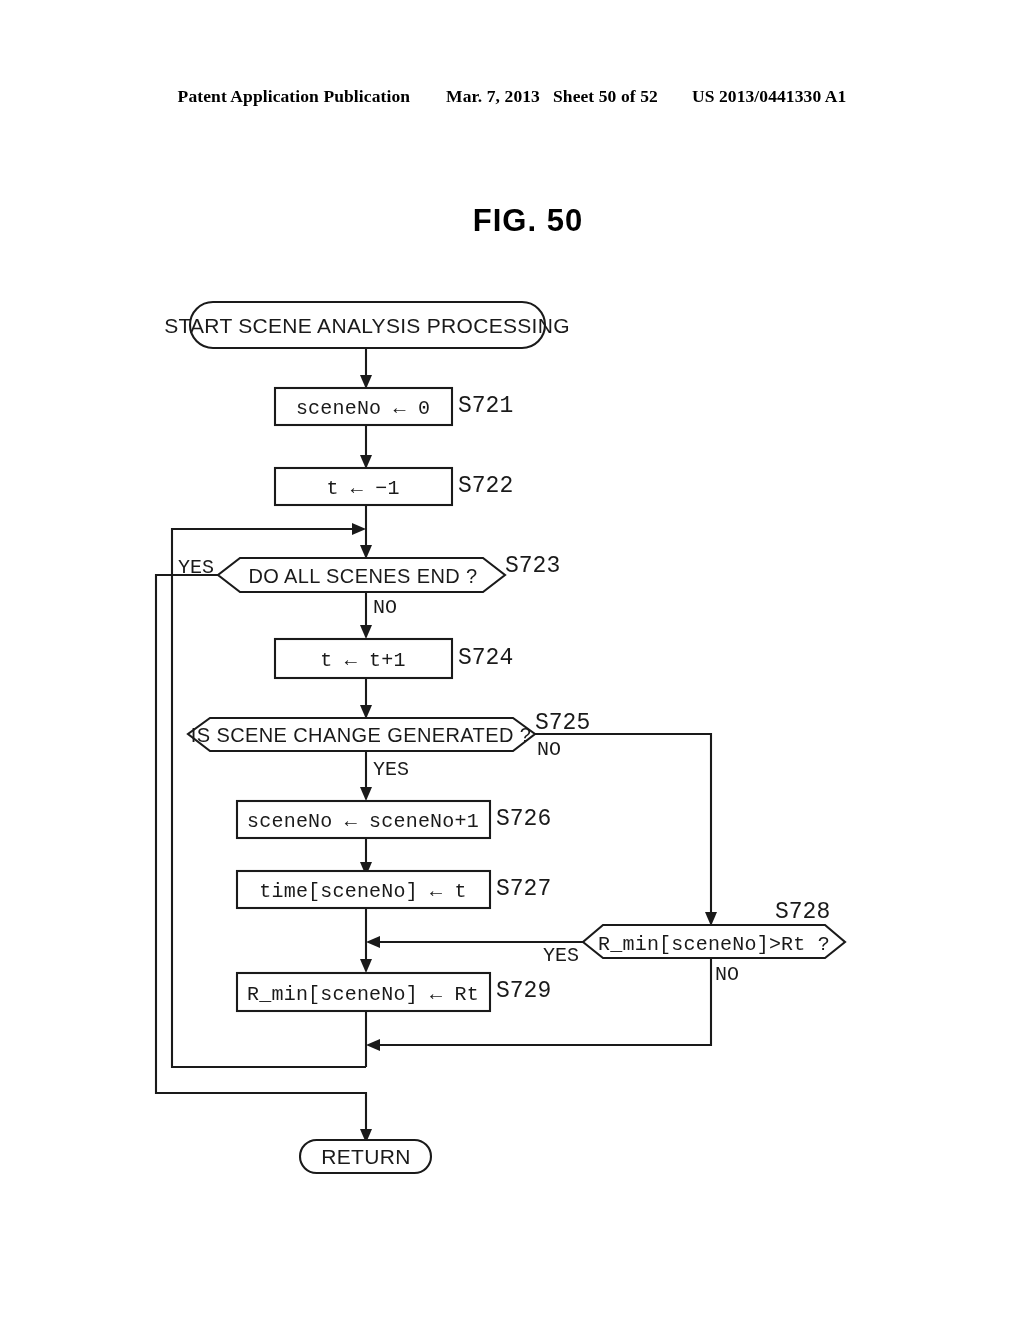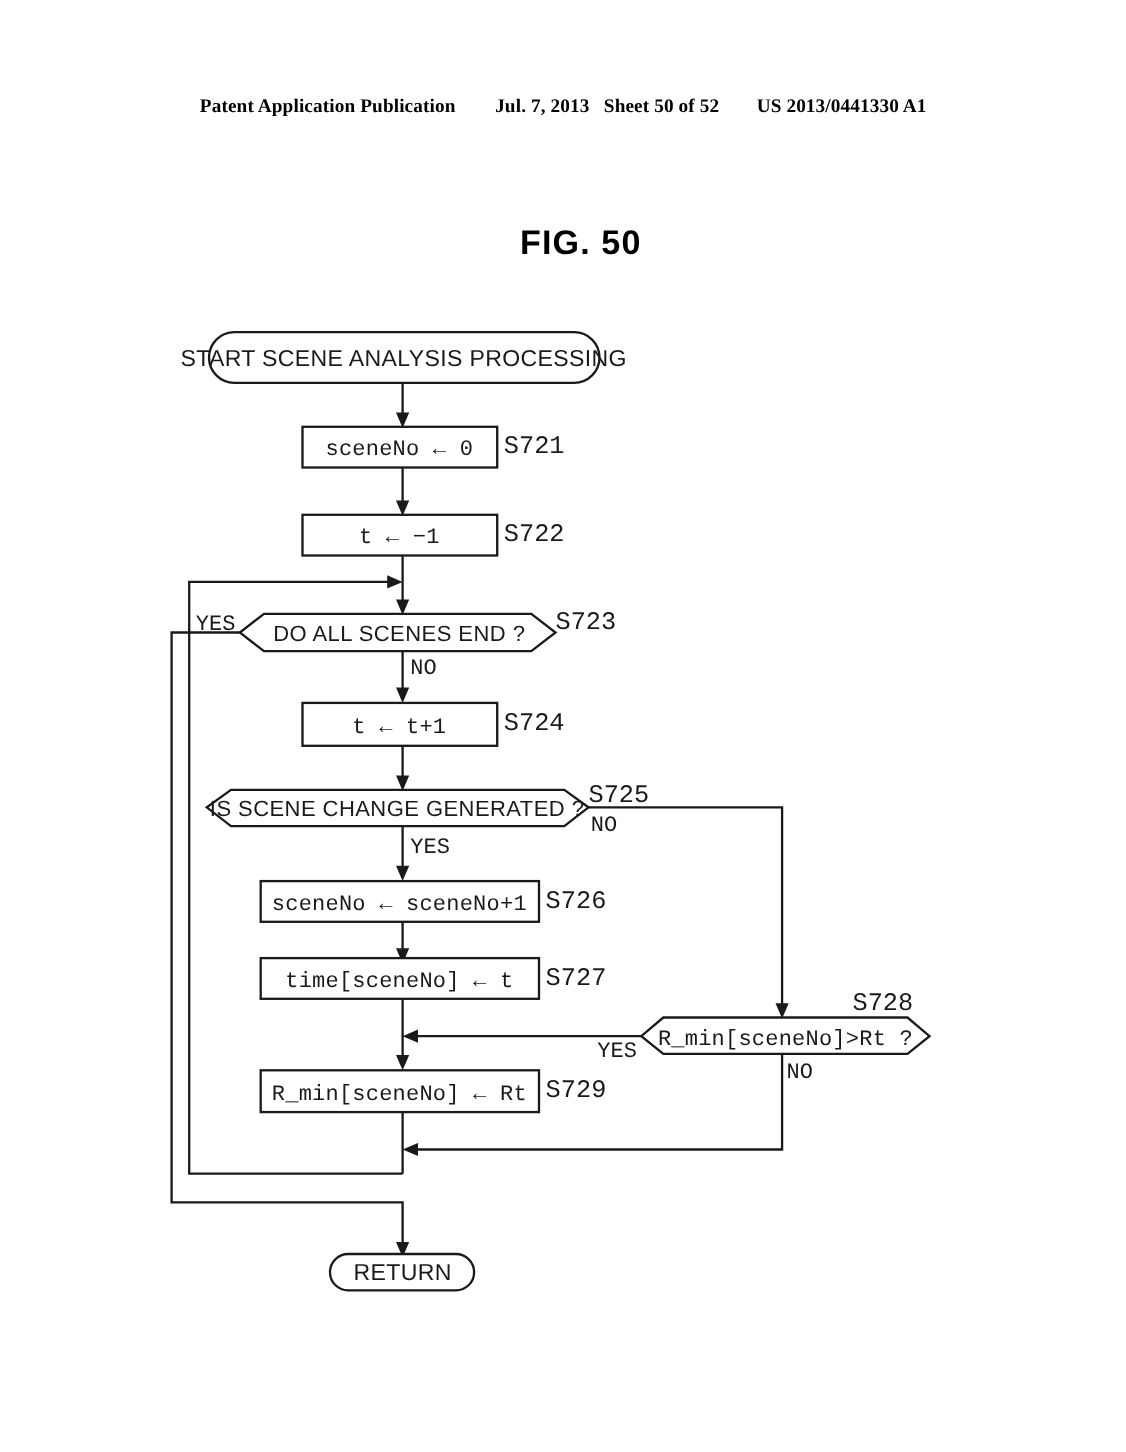--- a/index.html
+++ b/index.html
@@ -105,21 +105,21 @@
     font-size: 20px;
   }
 </style>
 </head>
 <body>
 
 <div id="page">
 
   <div class="hdr">
     <span class="h-pub">Patent Application Publication</span>
-    <span class="h-date">Jul. 7, 2013</span>
+    <span class="h-date">Mar. 7, 2013</span>
     <span class="h-sheet">Sheet 50 of 52</span>
     <span class="h-num">US 2013/0441330 A1</span>
   </div>
 
   <div class="figtitle">FIG. 50</div>
 
   <svg id="flow" viewBox="0 0 1024 1320">
 
     <g>
       <path class="conn" d="M366,348 L366,382"></path>

